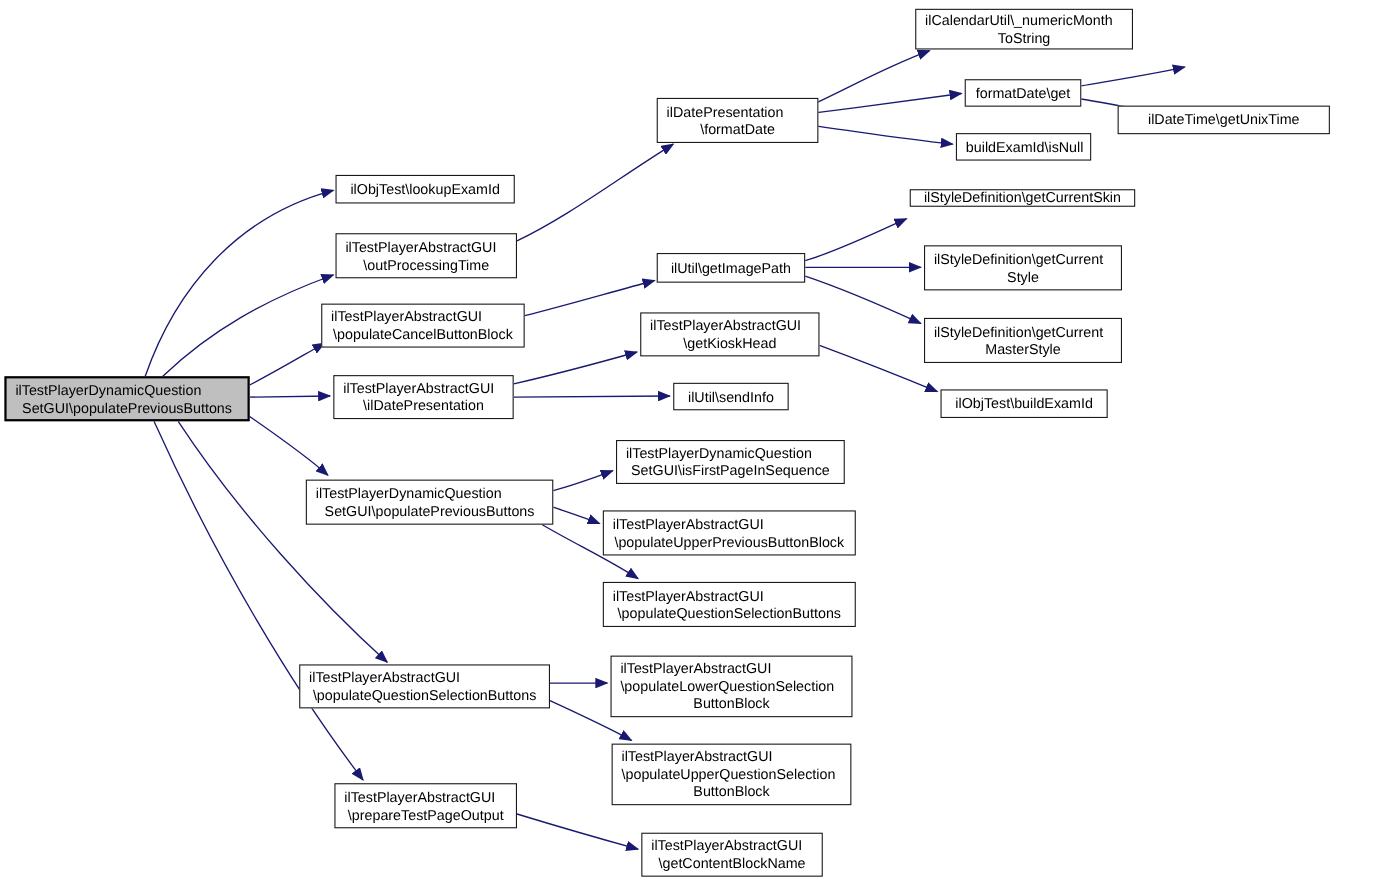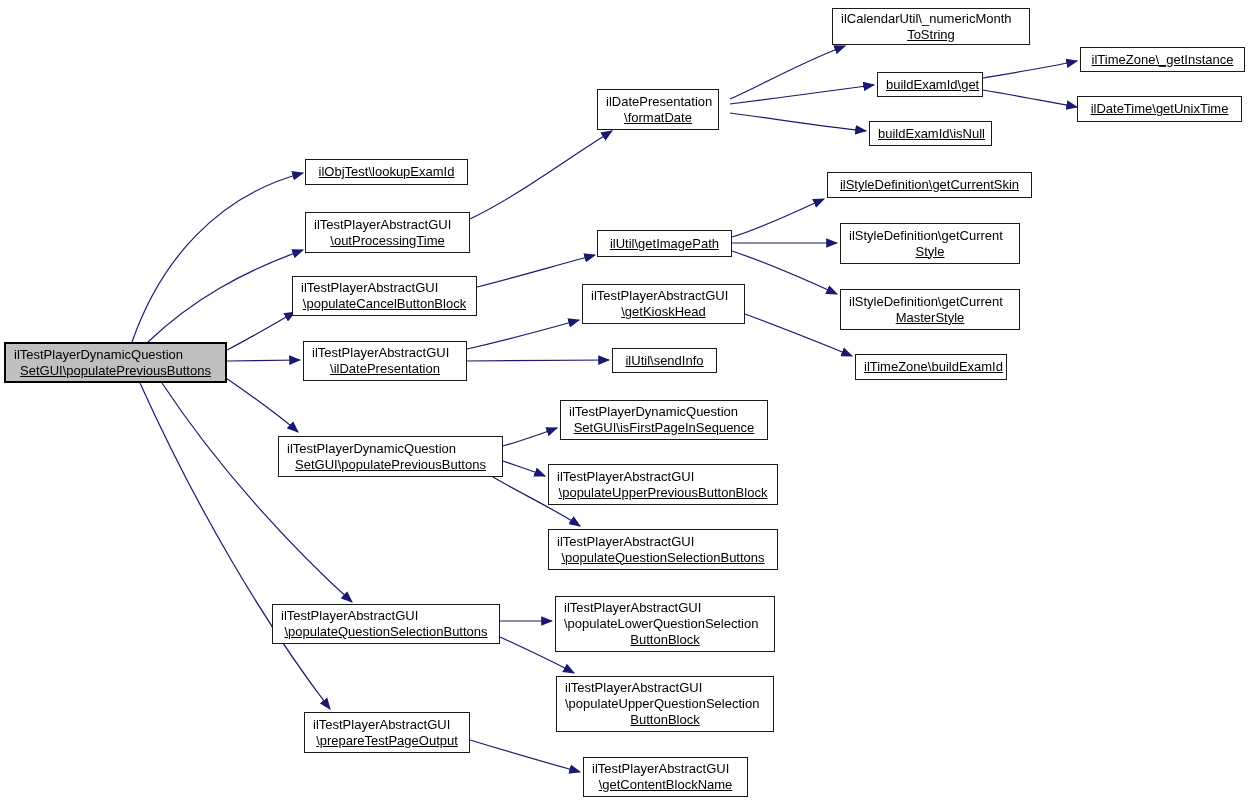--- a/index.html
+++ b/index.html
@@ -31,21 +31,21 @@
     font-size: 13px;
     line-height: 16px;
     padding: 1px 8px;
     display: flex;
     flex-direction: column;
     justify-content: center;
     white-space: nowrap;
     cursor: pointer;
   }
   .node .ln { text-align: left; }
-  .node .ln.last { text-align: center; text-decoration: underline; }
+  .node .ln.last { text-align: center; }
   .node.root {
     background: #bfbfbf;
     border: 2px solid #000000;
     cursor: default;
   }
   svg path.edge {
     fill: none;
     stroke: #191970;
     stroke-width: 1.2;
   }
@@ -121,66 +121,63 @@
   <div class="node" style="left:272px;top:604px;width:228px;height:40px">
     <div class="ln">ilTestPlayerAbstractGUI</div>
     <div class="ln last">\populateQuestionSelectionButtons</div>
   </div>
 
   <div class="node" style="left:304px;top:712px;width:166px;height:41px">
     <div class="ln">ilTestPlayerAbstractGUI</div>
     <div class="ln last">\prepareTestPageOutput</div>
   </div>
 
-  <div class="node" style="left:597px;top:89px;width:122px;height:41px">
+  <div class="node" style="left:597px;top:89px;width:147px;height:41px">
     <div class="ln">ilDatePresentation</div>
     <div class="ln last">\formatDate</div>
   </div>
 
   <div class="node" style="left:832px;top:8px;width:198px;height:37px">
     <div class="ln">ilCalendarUtil\_numericMonth</div>
     <div class="ln last">ToString</div>
   </div>
 
   <div class="node" style="left:877px;top:72px;width:106px;height:25px">
-    <div class="ln last">buildExamId\get</div>
+    <div class="ln last">formatDate\get</div>
   </div>
 
   <div class="node" style="left:869px;top:121px;width:123px;height:25px">
     <div class="ln last">buildExamId\isNull</div>
   </div>
 
-  <div class="node" style="left:1080px;top:47px;width:165px;height:25px">
-    <div class="ln last">ilTimeZone\_getInstance</div>
-  </div>
-
-  <div class="node" style="left:1077px;top:96px;width:165px;height:26px">
+
+  <div class="node" style="left:1016px;top:96px;width:193px;height:26px">
     <div class="ln last">ilDateTime\getUnixTime</div>
   </div>
 
   <div class="node" style="left:597px;top:230px;width:135px;height:27px">
     <div class="ln last">ilUtil\getImagePath</div>
   </div>
 
-  <div class="node" style="left:827px;top:172px;width:205px;height:26px">
+  <div class="node" style="left:827px;top:172px;width:205px;height:16px">
     <div class="ln last">ilStyleDefinition\getCurrentSkin</div>
   </div>
 
   <div class="node" style="left:840px;top:223px;width:180px;height:41px">
     <div class="ln">ilStyleDefinition\getCurrent</div>
     <div class="ln last">Style</div>
   </div>
 
   <div class="node" style="left:840px;top:289px;width:180px;height:41px">
     <div class="ln">ilStyleDefinition\getCurrent</div>
     <div class="ln last">MasterStyle</div>
   </div>
 
   <div class="node" style="left:855px;top:354px;width:152px;height:26px">
-    <div class="ln last">ilTimeZone\buildExamId</div>
+    <div class="ln last">ilObjTest\buildExamId</div>
   </div>
 
   <div class="node" style="left:582px;top:284px;width:163px;height:40px">
     <div class="ln">ilTestPlayerAbstractGUI</div>
     <div class="ln last">\getKioskHead</div>
   </div>
 
   <div class="node" style="left:612px;top:348px;width:105px;height:25px">
     <div class="ln last">ilUtil\sendInfo</div>
   </div>

